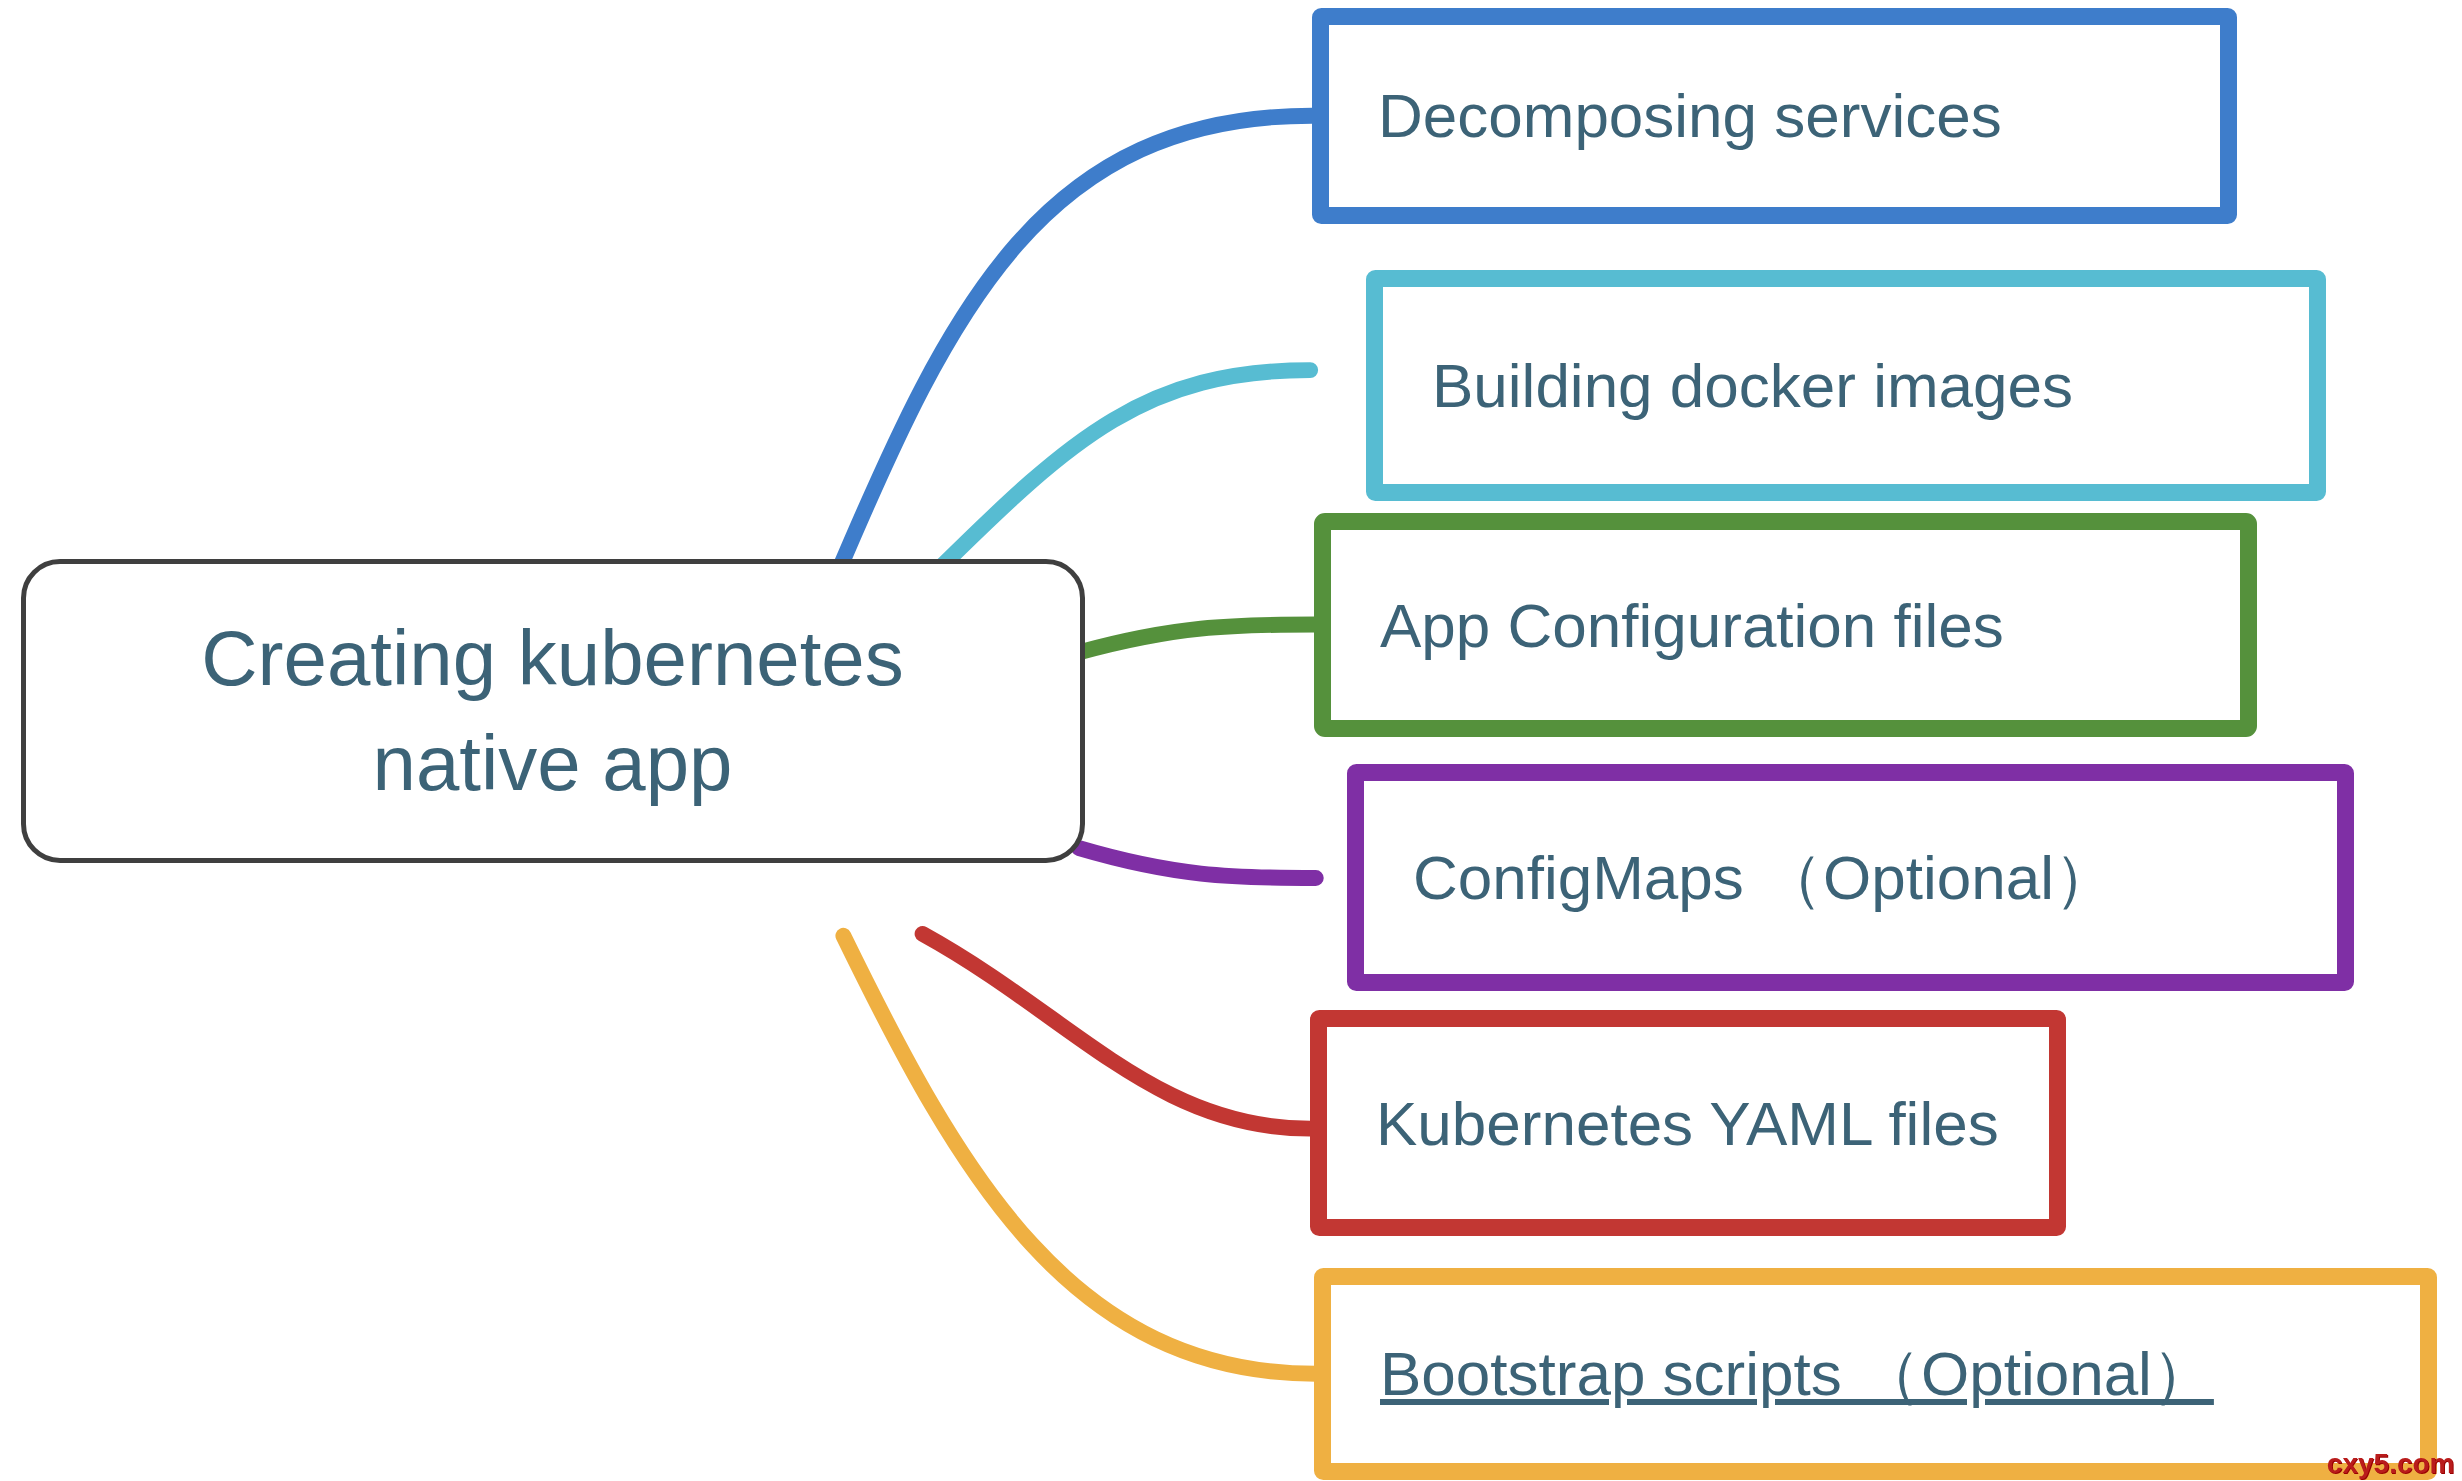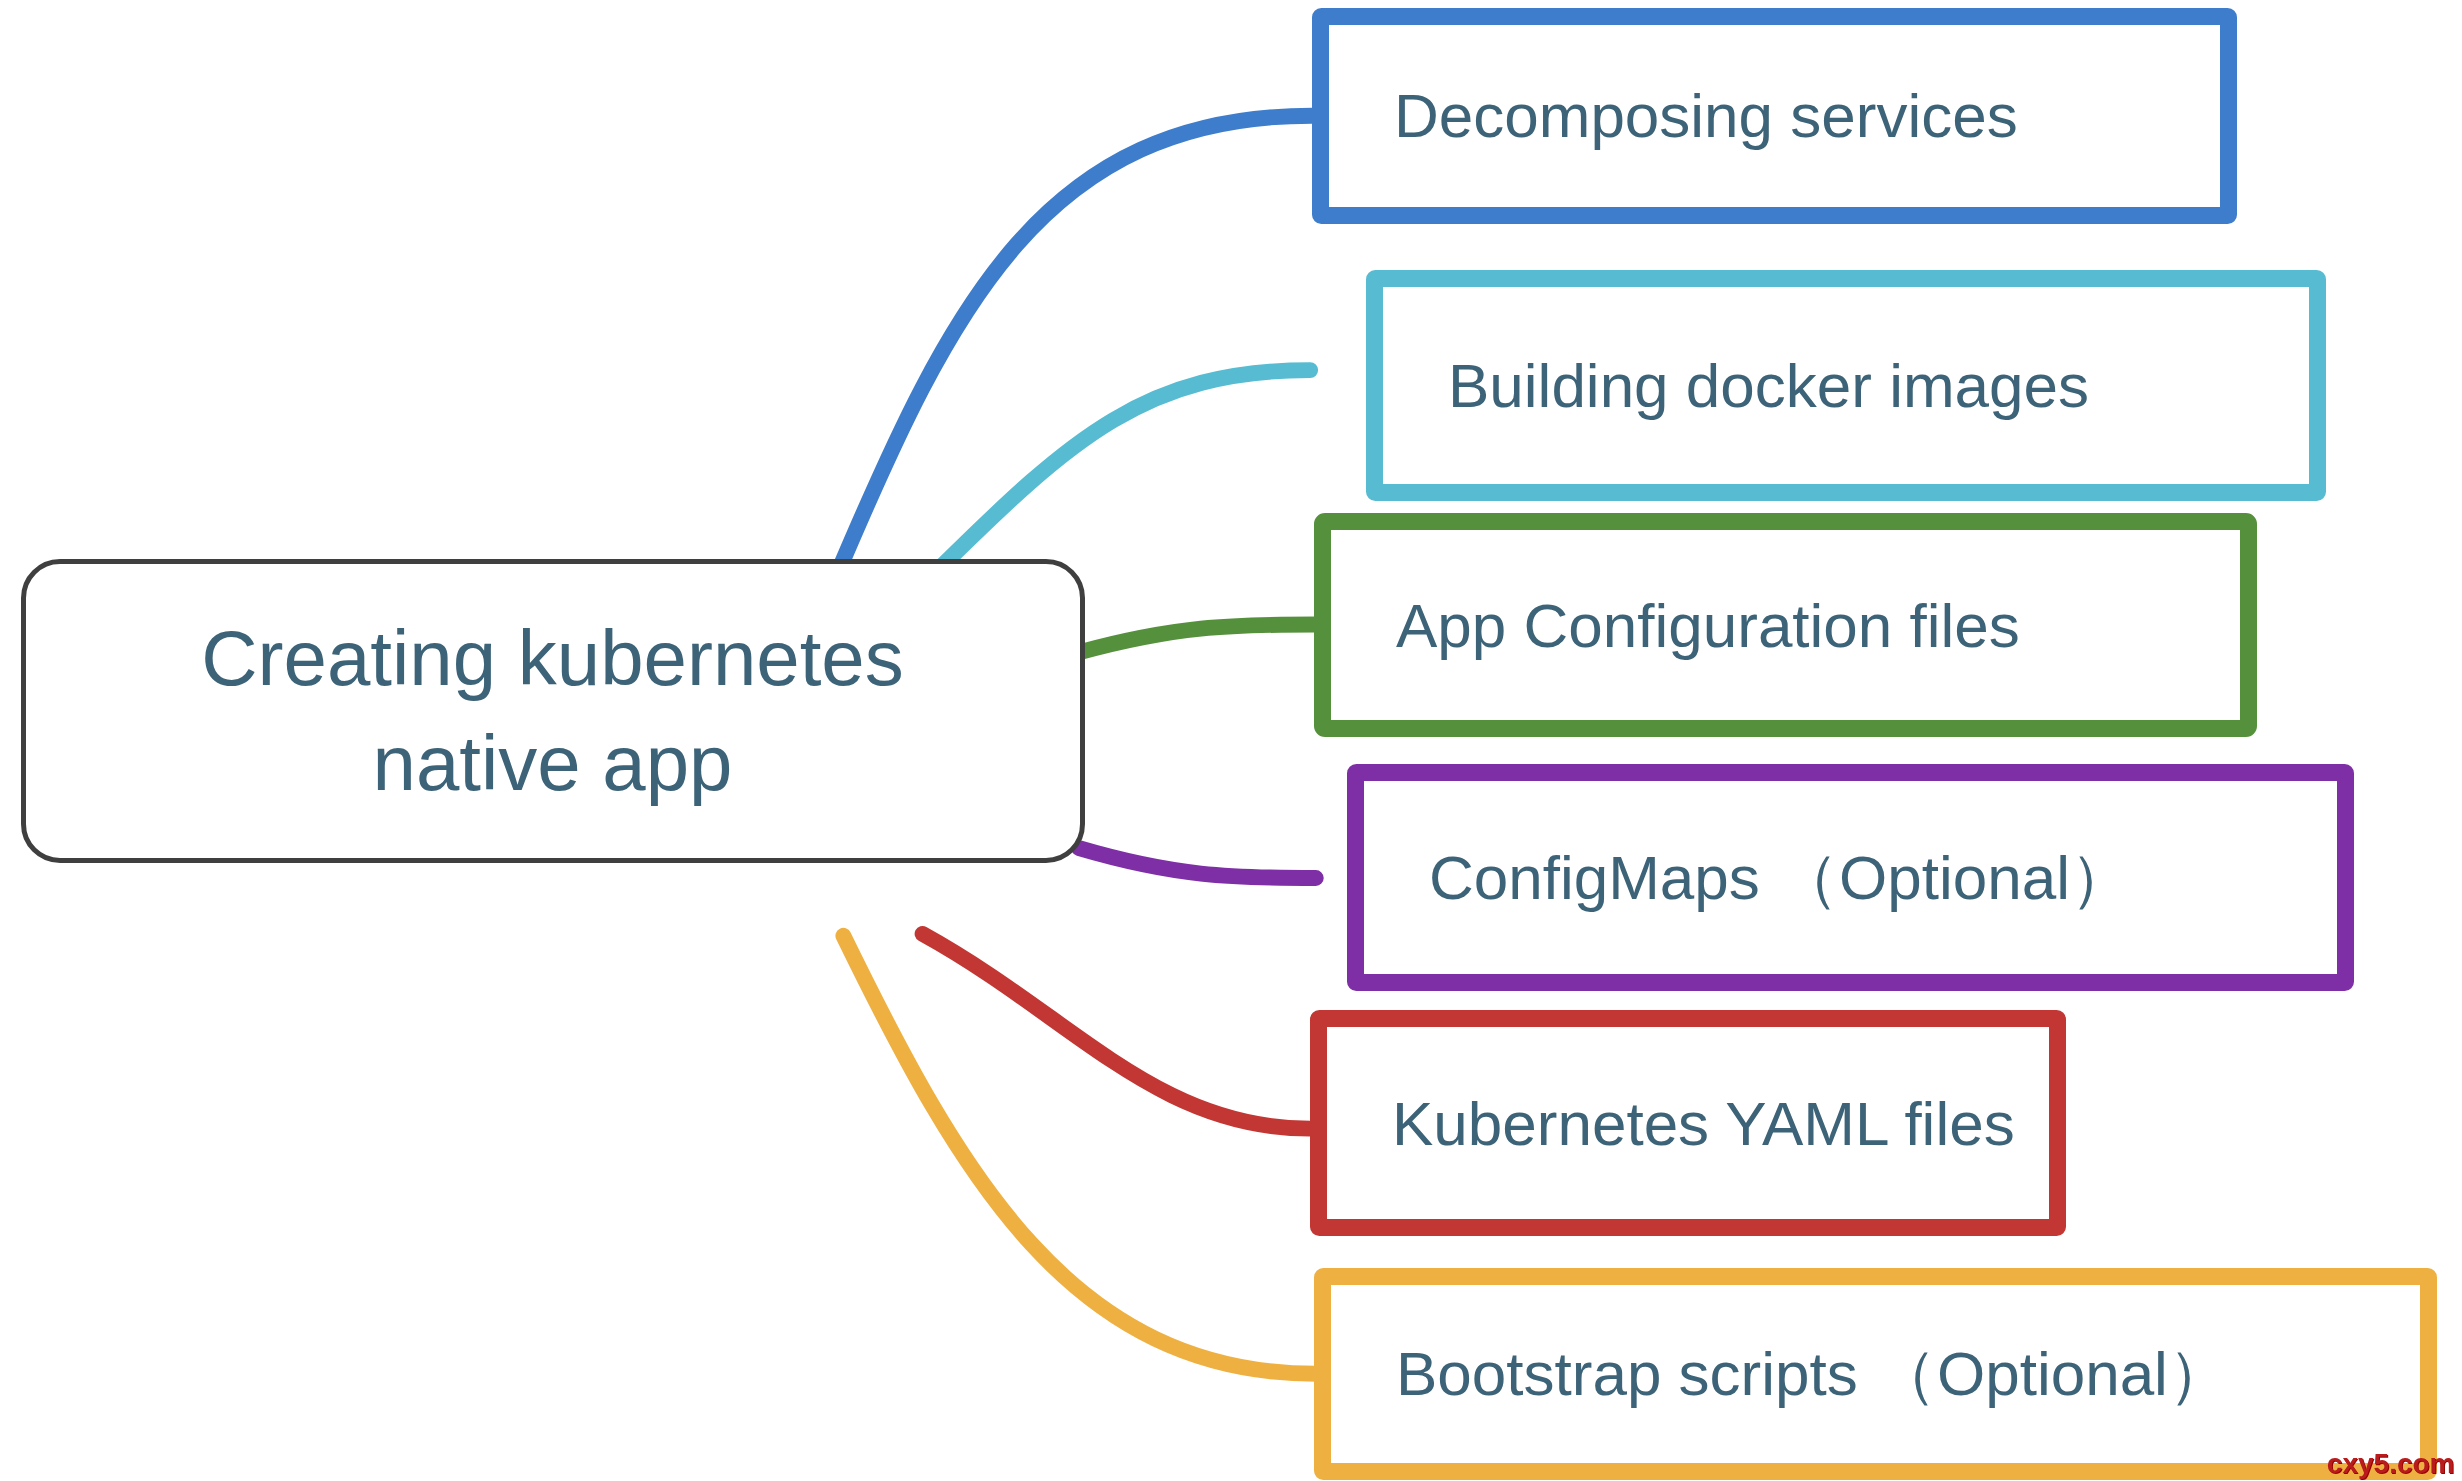--- a/index.html
+++ b/index.html
@@ -43,21 +43,21 @@
     text-align: center;
     font-size: 78px;
     line-height: 1.35;
     flex-direction: column;
   }
   .child-node {
     border-style: solid;
     border-width: 17px;
     border-radius: 9.3px;
     font-size: 62px;
-    padding-left: 65px;
+    padding-left: 49px;
     justify-content: flex-start;
   }
   .node-1 { left: 1312px; top: 7.5px;    width: 925px;  height: 216px; }
   .node-2 { left: 1366px; top: 254px;  width: 960px; height: 231px; margin-top: 16px; }
   .node-3 { left: 1314px; top: 513px;  width: 943px; height: 224px; border-radius: 11px; }
   .node-4 { left: 1314px; top: 764px;  width: 1007px; height: 227px; }
   .node-5 { left: 1310px; top: 1010px; width: 756px; height: 226px; }
   .node-6 { left: 1314px; top: 1268px; width: 1123px; height: 212px; }
   .watermark {
     position: absolute;
@@ -102,20 +102,20 @@
   </div>
 
   <div class="node child-node node-4" style="border-color: rgb(127, 47, 165); margin-left: 33px;">
     <span>ConfigMaps （Optional）</span>
   </div>
 
   <div class="node child-node node-5" style="border-color: rgb(194, 55, 51);">
     <span>Kubernetes YAML files</span>
   </div>
 
-  <div class="node child-node node-6" style="border-color: rgb(239, 176, 66);">
+  <div class="node child-node node-6" style="border-color: rgb(239, 176, 66); text-decoration: underline;">
     <span>Bootstrap scripts （Optional）</span>
   </div>
 
   <div class="watermark">cxy5.com</div>
 
 </div>
 
 
 </body></html>

